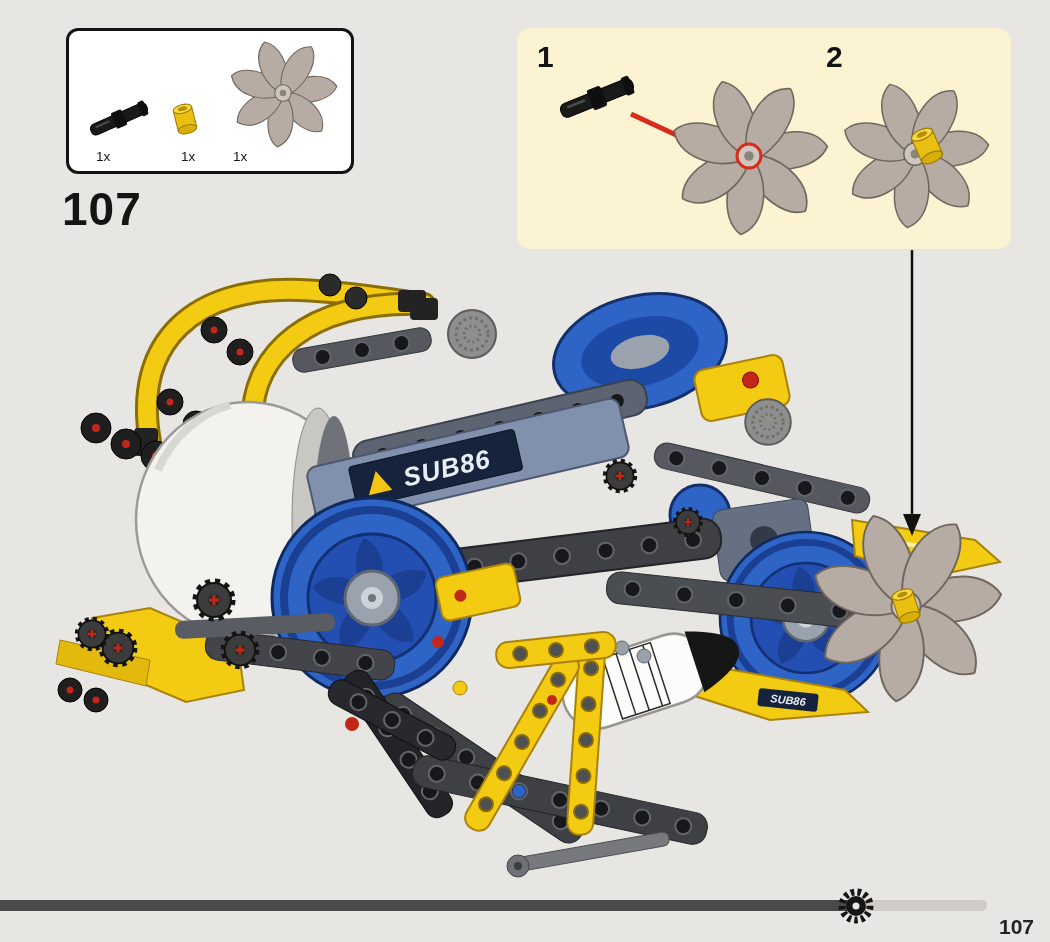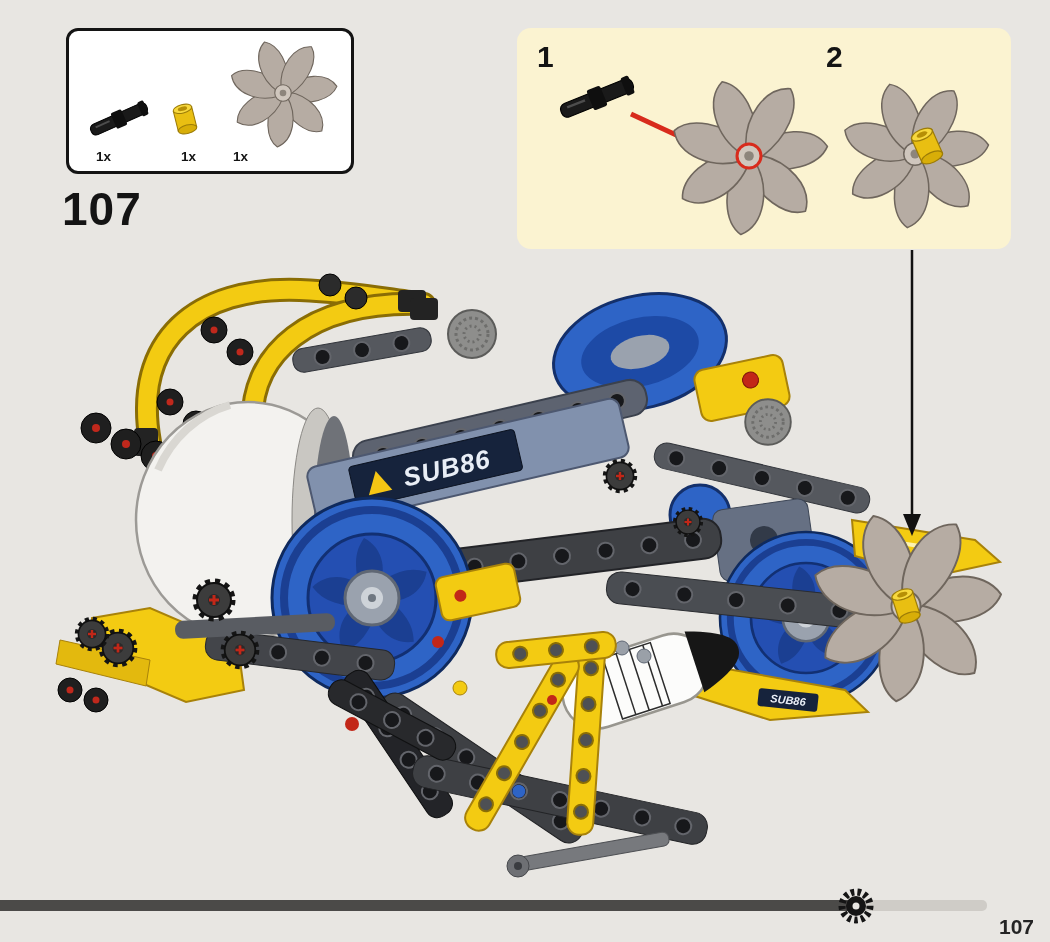--- a/index.html
+++ b/index.html
@@ -5,21 +5,21 @@
   html,body{margin:0;padding:0;}
   #page{
     position:relative;width:1050px;height:942px;overflow:hidden;
     background:#e8e6e2;font-family:"Liberation Sans",sans-serif;color:#141414;
   }
   .parts-box{
     position:absolute;left:66px;top:28px;width:288px;height:146px;
     background:#ffffff;border:3px solid #141414;border-radius:12px;box-sizing:border-box;
   }
   .parts-box svg{position:absolute;left:0;top:0;}
-  .count{position:absolute;font-size:13.5px;font-weight:700;color:#141414;}
+  .count{position:absolute;font-size:13.5px;font-weight:400;color:#141414;}
   .step-number{
     position:absolute;left:62px;top:182px;font-size:46px;font-weight:600;
     letter-spacing:1px;color:#141414;
   }
   .callout{
     position:absolute;left:517px;top:28px;width:494px;height:221px;
     background:#fbf3d1;border-radius:14px;
   }
   .callout svg{position:absolute;left:0;top:0;}
   .callout .num{position:absolute;font-size:30px;font-weight:700;color:#141414;}

